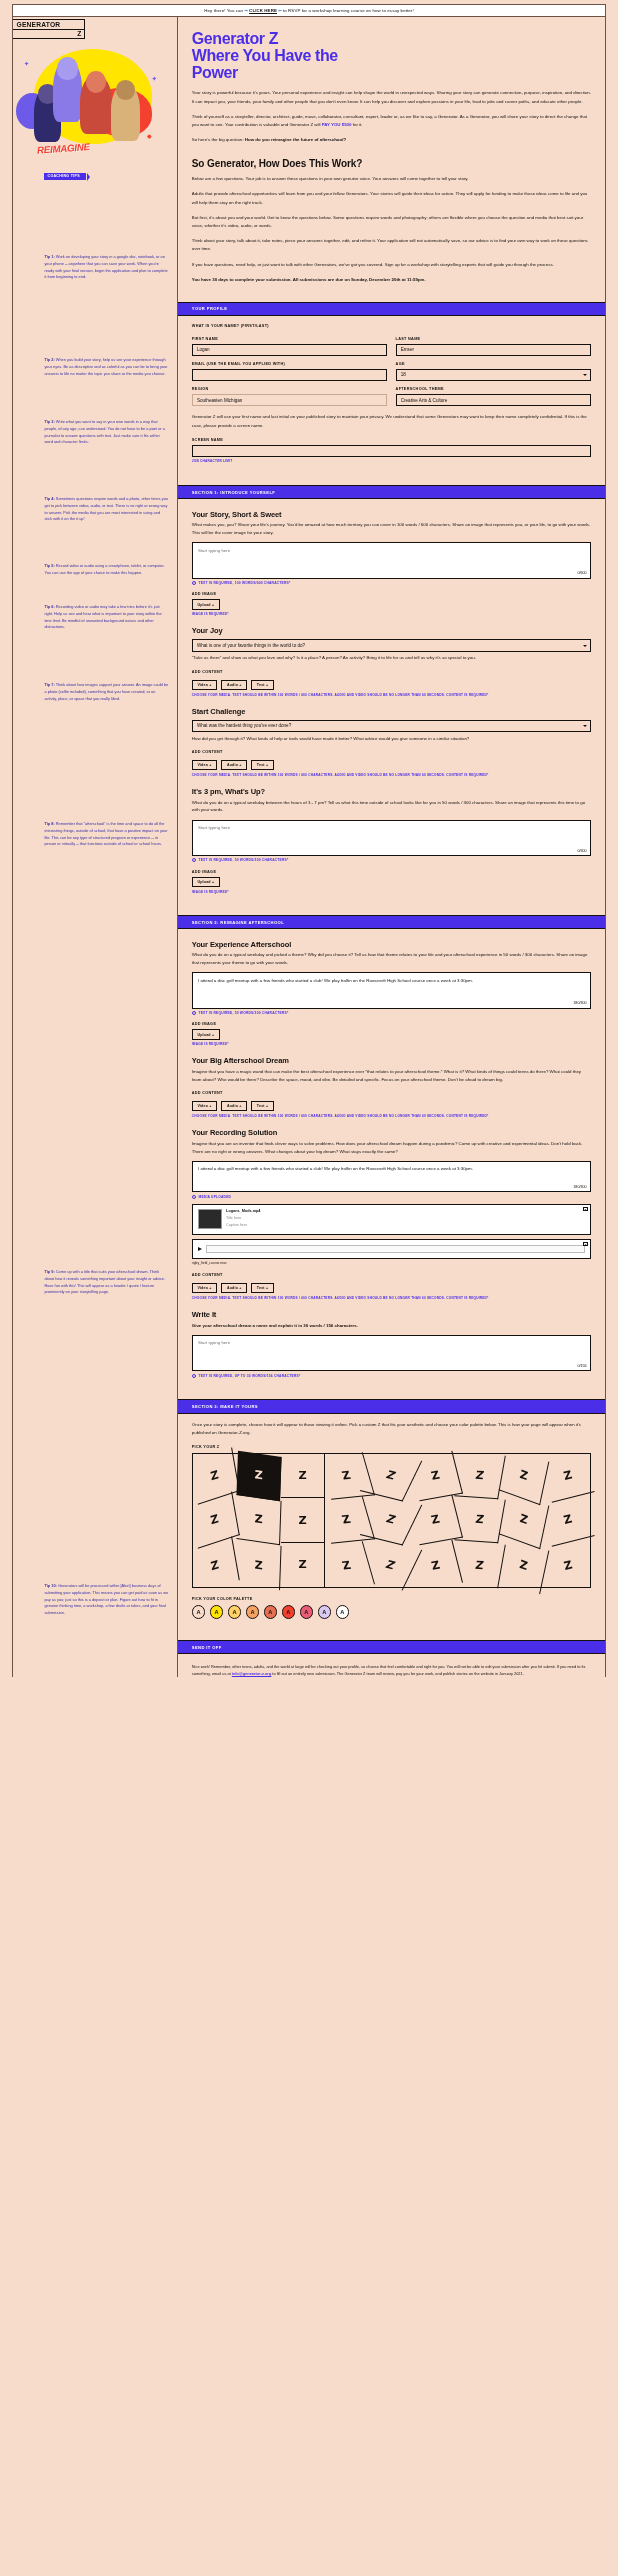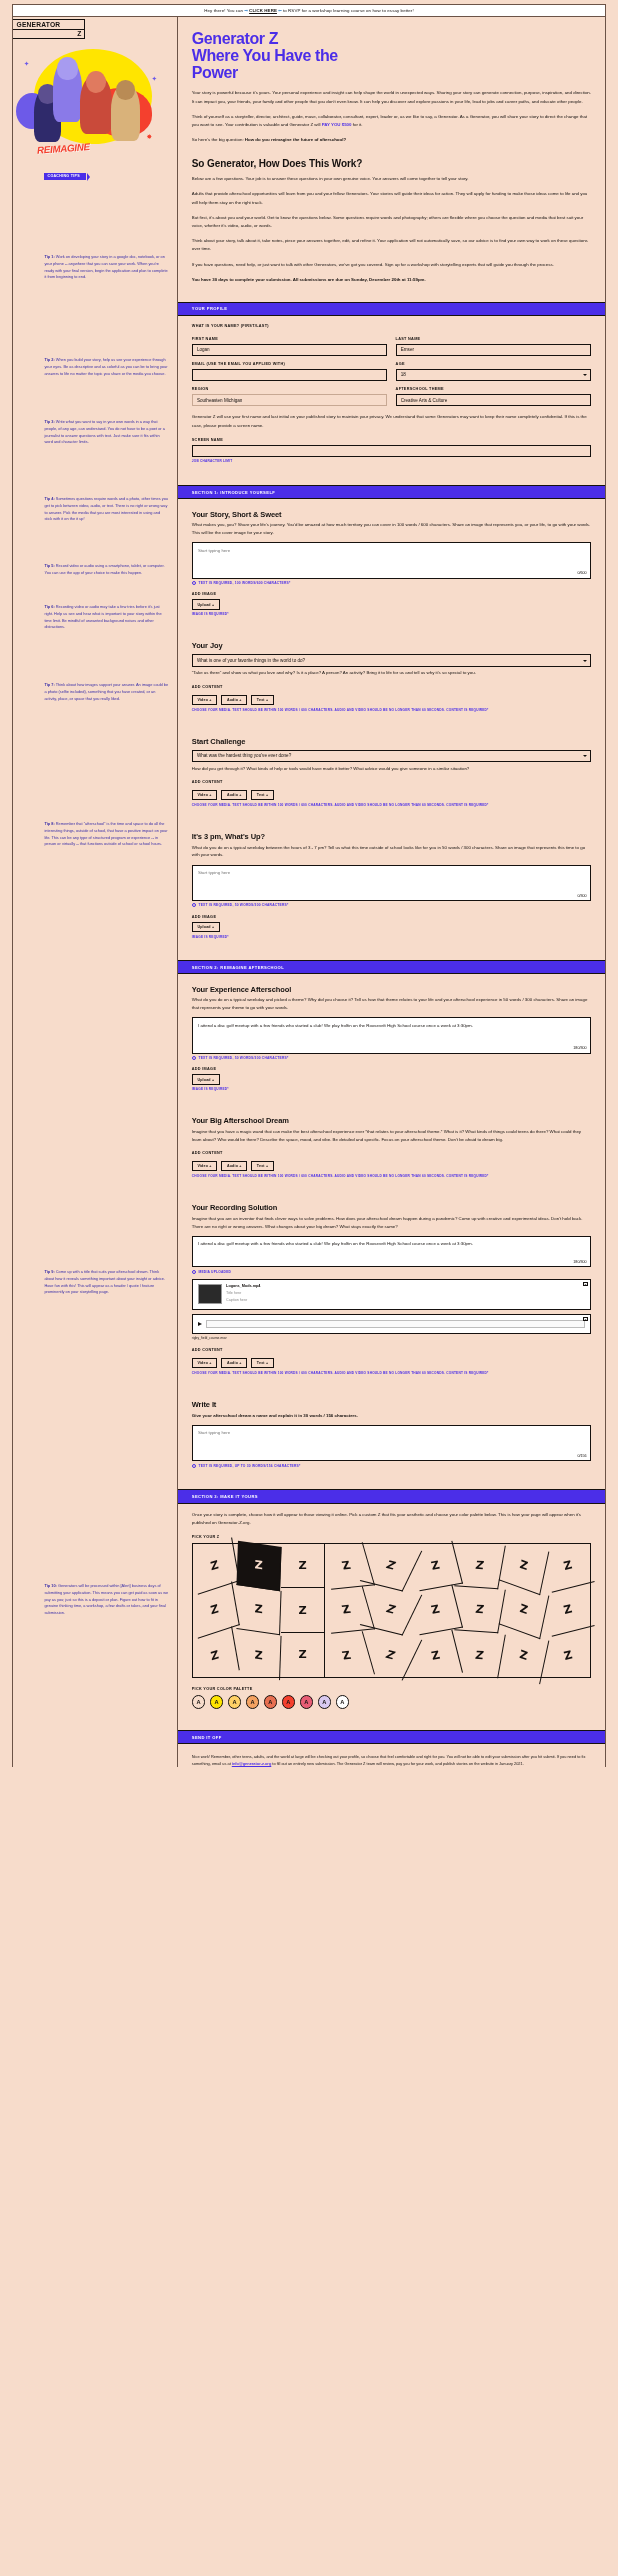--- a/index.html
+++ b/index.html
@@ -135,21 +135,21 @@
 
   .addlabel { font-size:3.8px; font-weight:bold; letter-spacing:0.3px; margin-top:7.2px; }
   .pill {
     display:inline-block; border:0.5px solid #15110f; background:#f7dccb;
     font-size:3.6px; font-weight:bold; letter-spacing:0.2px; padding:2.1px 4.6px; margin-top:3.1px;
   }
   .pillrow { display:flex; gap:4.1px; margin-top:3.1px; }
   .note { font-size:3.2px; color:#4b2ee8; font-weight:bold; letter-spacing:0.2px; line-height:1.6; margin-top:2.6px;}
   .note2 { font-size:3.2px; color:#15110f; letter-spacing:0.1px; line-height:1.6; margin-top:1.5px;}
 
-  h3.q { font-size:7.5px; font-weight:bold; margin-top:24px; letter-spacing:-0.1px;}
+  h3.q { font-size:7.5px; font-weight:bold; margin-top:9px; letter-spacing:-0.1px;}
   h3.q.first { margin-top:10.3px; }
   p.qd { font-size:4.4px; line-height:1.8; margin-top:2.6px; }
 
   
   .filechip {
     position:relative; border:0.5px solid #15110f; background:#fff;
     margin-top:5.2px; padding:4.1px 5.2px; display:flex; gap:4.1px; align-items:flex-start;
   }
   .thumb { width:24px; height:20.6px; background:#cfcfcf; flex:0 0 24px; border:0.5px solid #9a9a9a;}
   .thumb.vid { background:#2a2a2a; }

